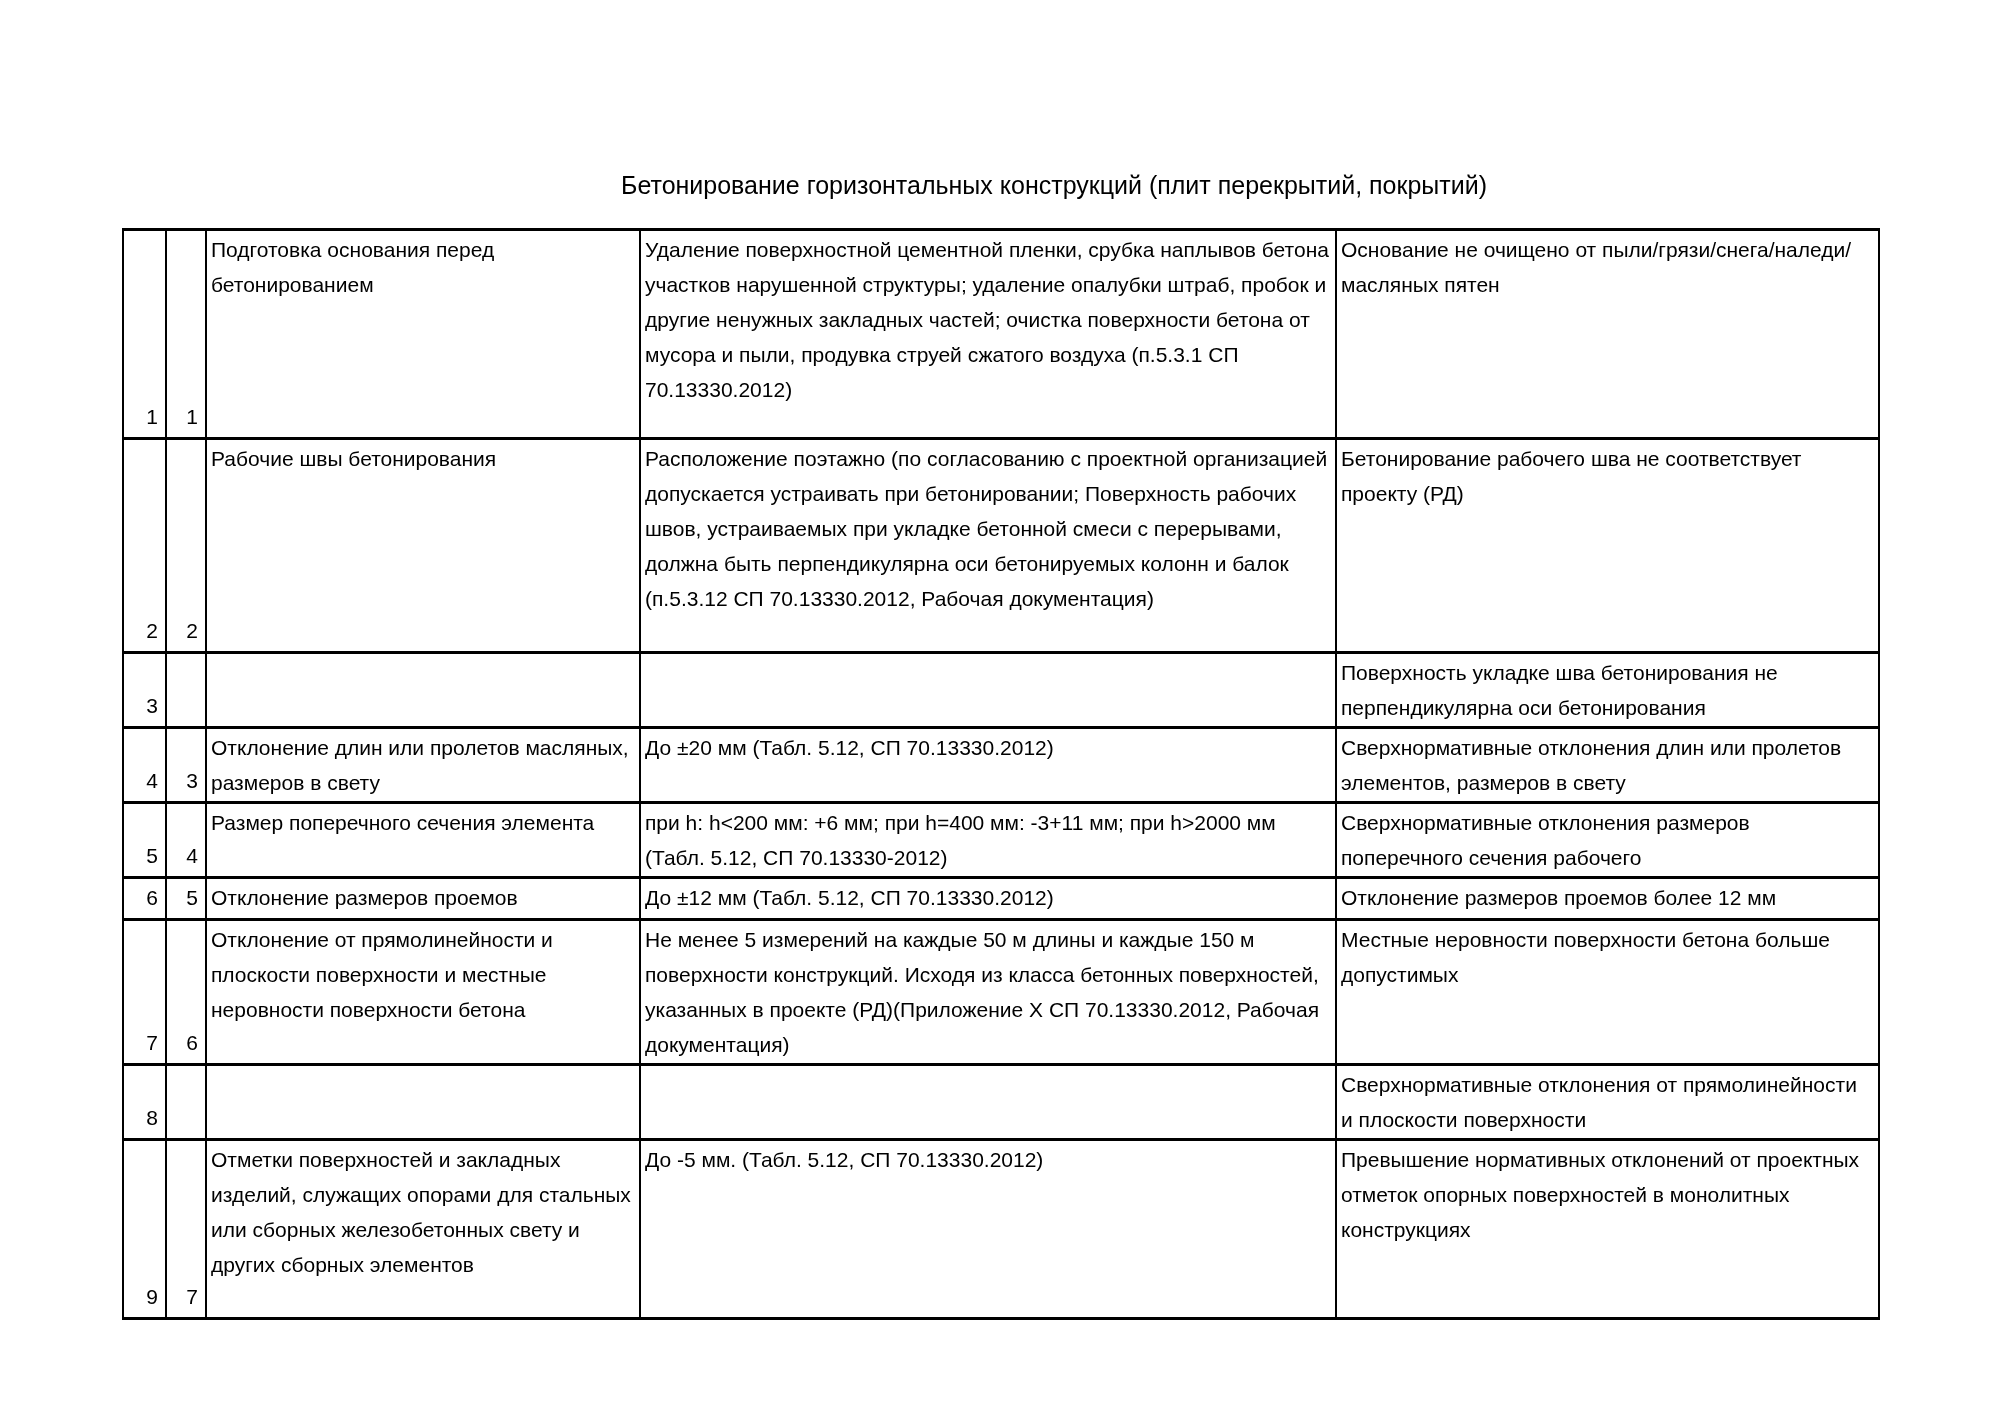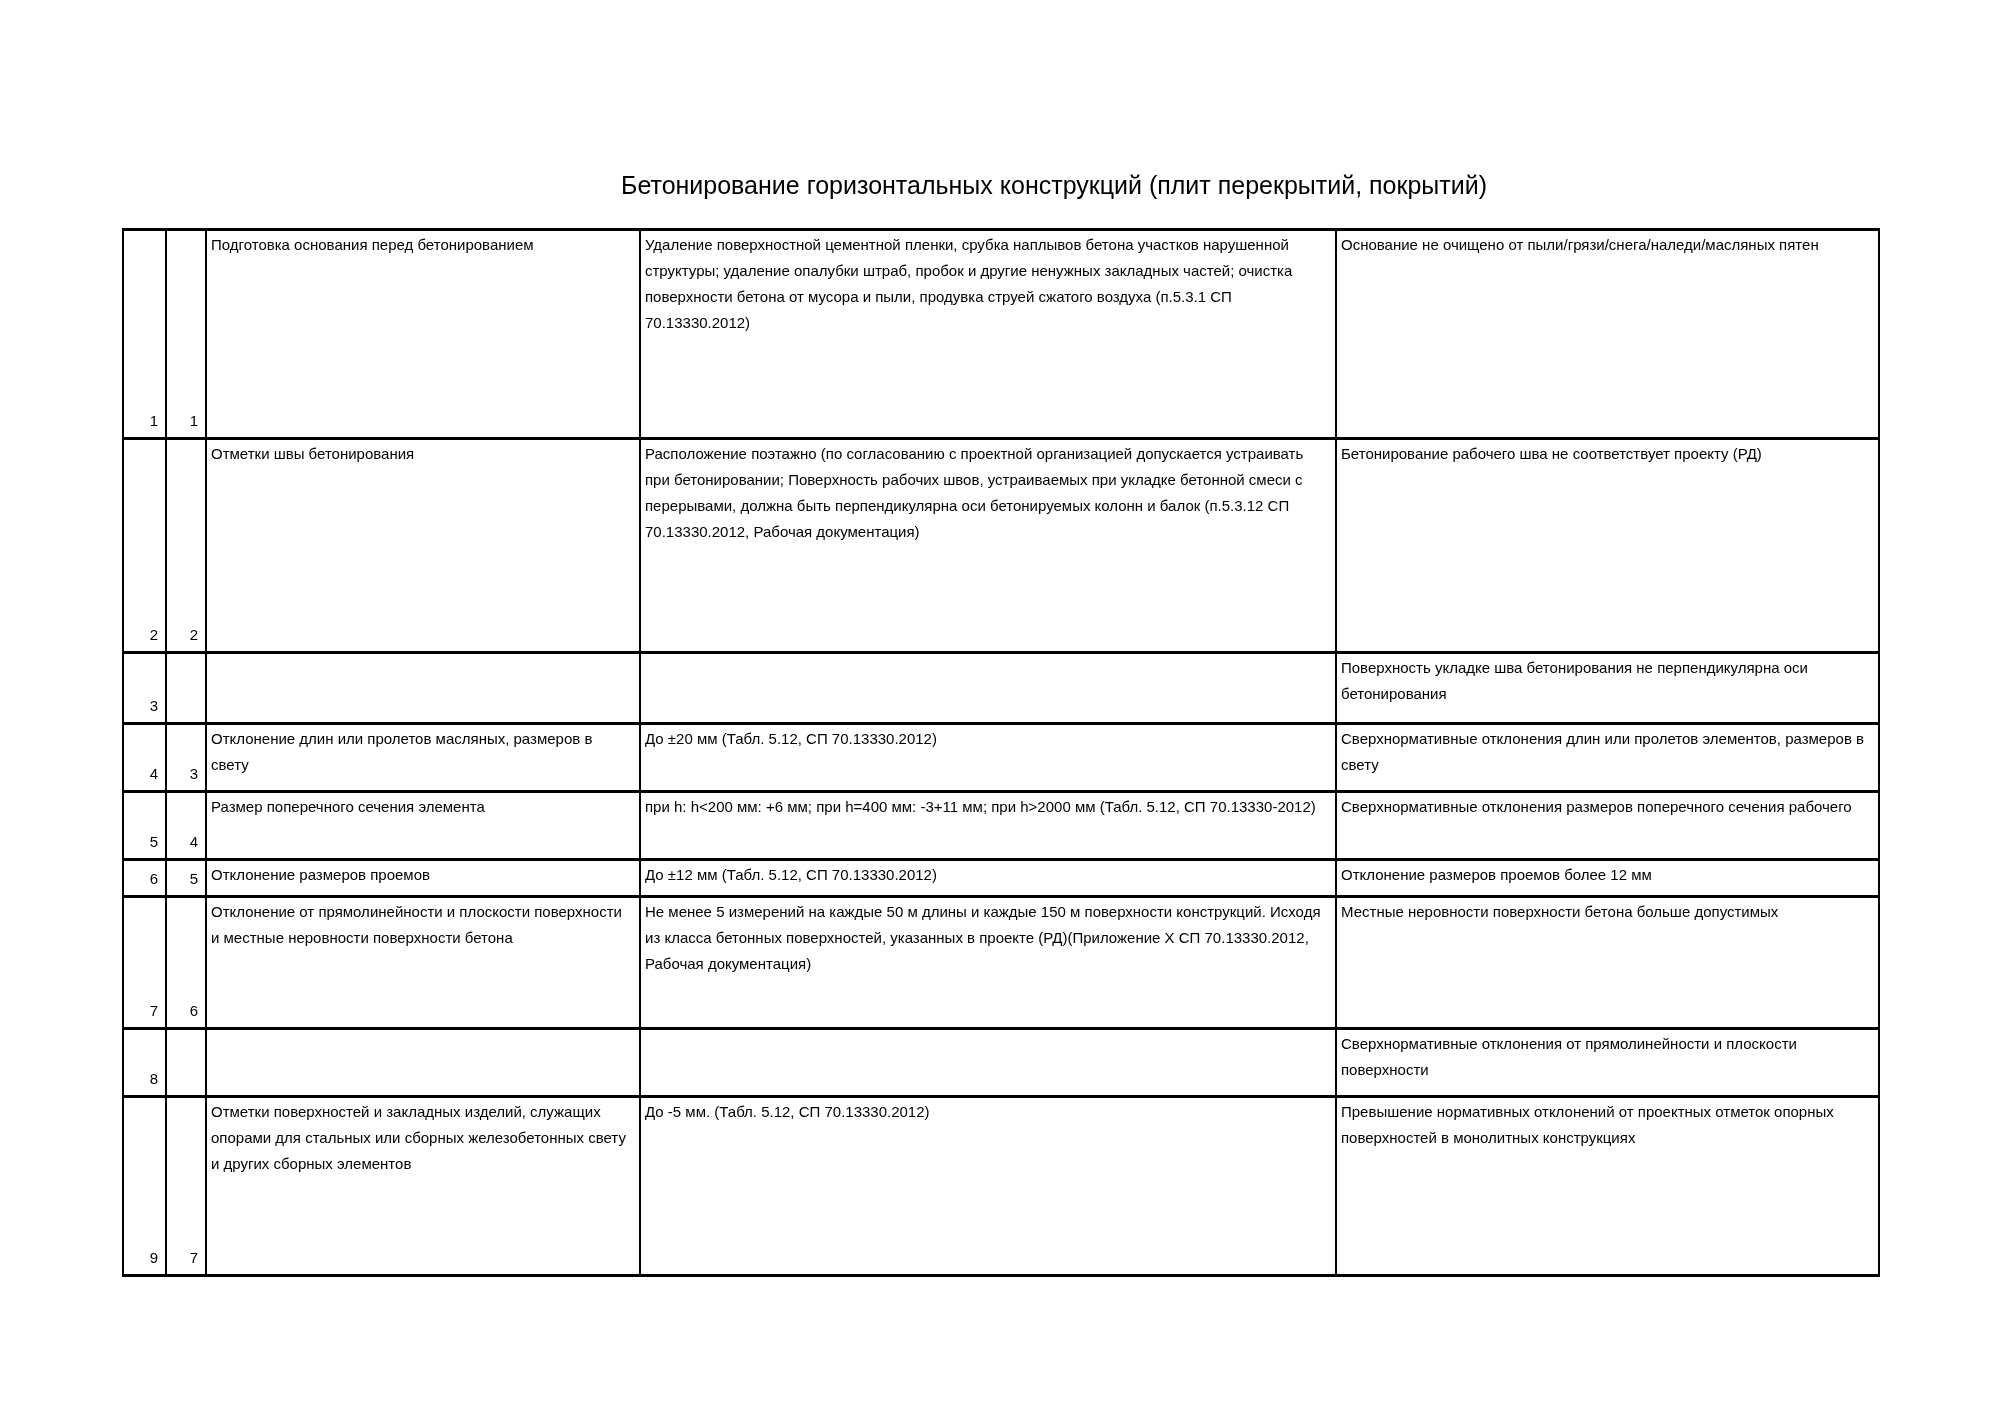--- a/index.html
+++ b/index.html
@@ -28,22 +28,22 @@
     top: 228px;
     width: 1756px;
     border-collapse: collapse;
     table-layout: fixed;
   }
   table.doc-table td {
     border: 2px solid #000000;
     border-top-width: 3px;
     border-bottom-width: 3px;
     vertical-align: top;
-    font-size: 15px;
-    line-height: 26px;
+    font-size: 21px;
+    line-height: 35px;
     padding: 1px 5px 1px 4px;
     overflow: hidden;
     word-wrap: break-word;
   }
   table.doc-table td.num {
     vertical-align: bottom;
     text-align: right;
     padding-right: 7px;
     padding-bottom: 3px;
   }
@@ -74,21 +74,21 @@
     <tr class="r1">
       <td class="num">1</td>
       <td class="num">1</td>
       <td class="item">Подготовка основания перед бетонированием</td>
       <td class="req">Удаление поверхностной цементной пленки, срубка наплывов бетона участков нарушенной структуры; удаление опалубки штраб, пробок и другие ненужных закладных частей; очистка поверхности бетона от мусора и пыли, продувка струей сжатого воздуха (п.5.3.1 СП 70.13330.2012)</td>
       <td class="viol">Основание не очищено от пыли/грязи/снега/наледи/масляных пятен</td>
     </tr>
     <tr class="r2">
       <td class="num">2</td>
       <td class="num">2</td>
-      <td class="item">Отметки швы бетонирования</td>
+      <td class="item">Рабочие швы бетонирования</td>
       <td class="req">Расположение поэтажно (по согласованию с проектной организацией допускается устраивать при бетонировании; Поверхность рабочих швов, устраиваемых при укладке бетонной смеси с перерывами, должна быть перпендикулярна оси бетонируемых колонн и балок (п.5.3.12 СП 70.13330.2012, Рабочая документация)</td>
       <td class="viol">Бетонирование рабочего шва не соответствует проекту (РД)</td>
     </tr>
     <tr class="r3">
       <td class="num">3</td>
       <td class="num"></td>
       <td class="item"></td>
       <td class="req"></td>
       <td class="viol">Поверхность укладке шва бетонирования не перпендикулярна оси бетонирования</td>
     </tr>

